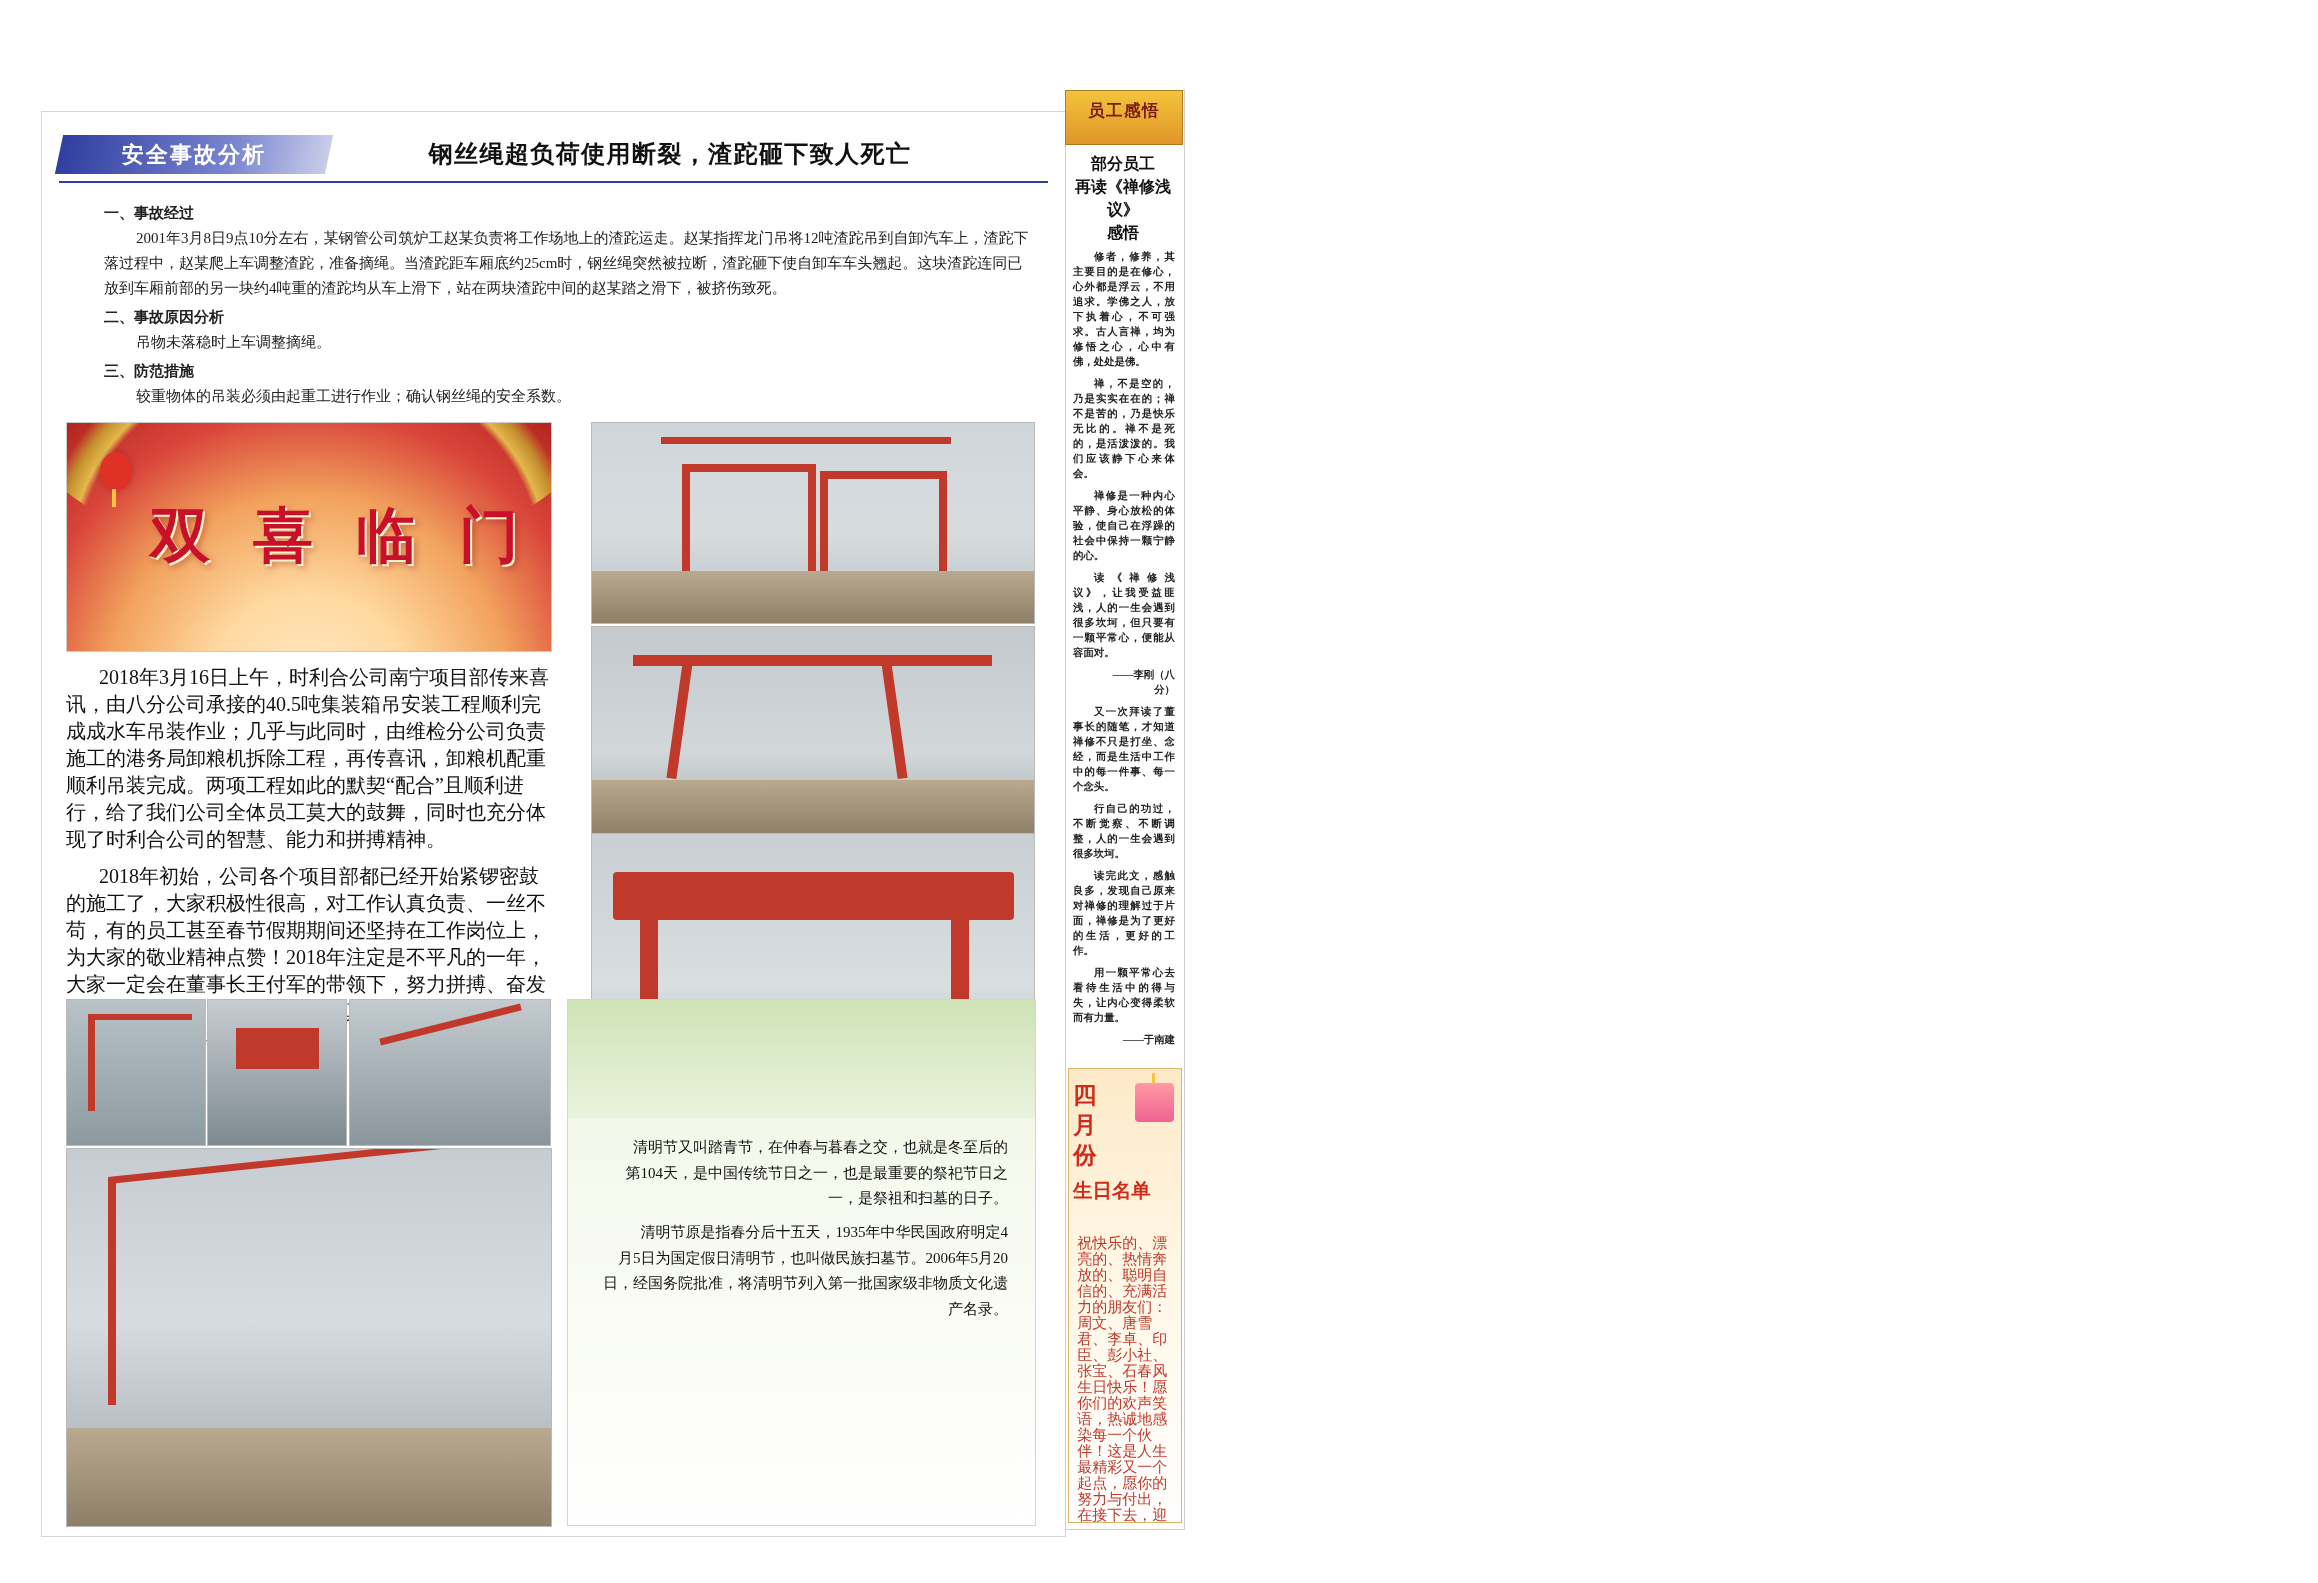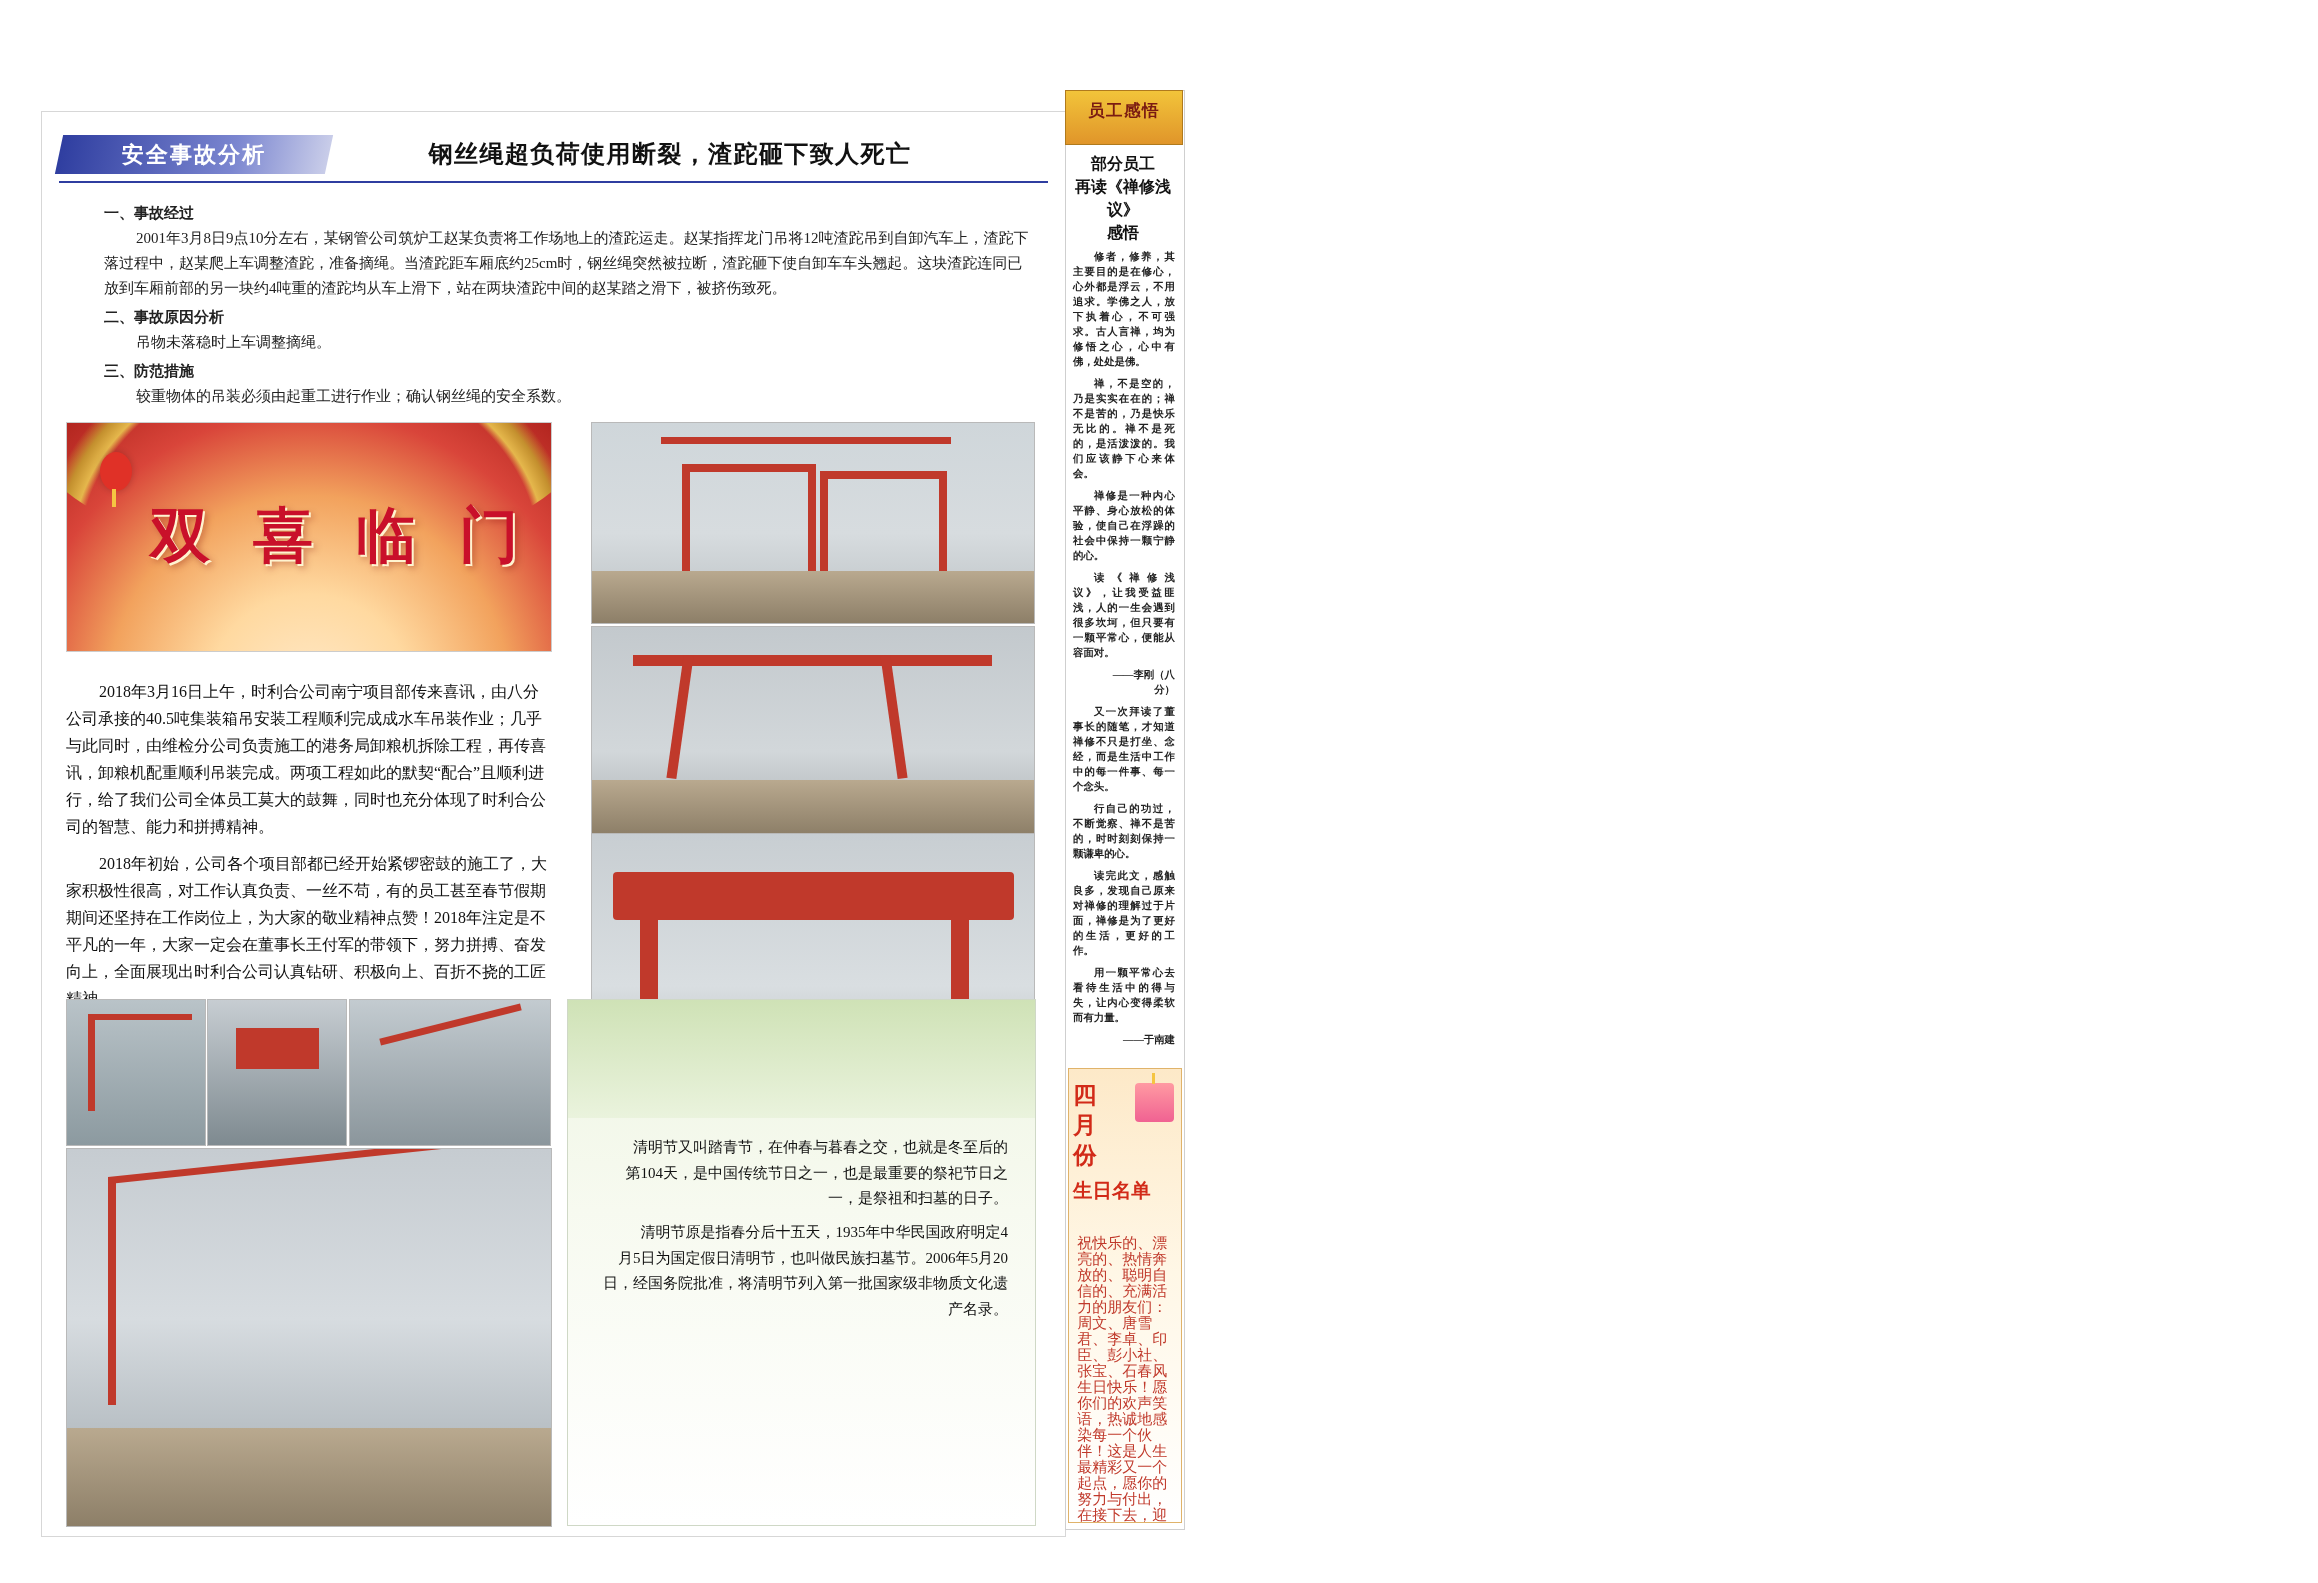--- a/index.html
+++ b/index.html
@@ -30,21 +30,21 @@
   .hero-festive{position:absolute;left:66px;top:422px;width:484px;height:228px;background:
      radial-gradient(circle at 50% 120%, #ffe9c9 0%, #ffd9a0 28%, #f2a25d 55%, #d9453a 78%, #b2251f 100%);
      border:0.7px solid #ccc;overflow:hidden;}
   .hero-festive .arch{position:absolute;left:-6%;top:-42%;width:112%;height:100%;border-radius:50%;
      background:radial-gradient(ellipse at 50% 100%, rgba(255,255,255,0) 60%, #e5b74c 62%, #c4902e 66%, rgba(0,0,0,0) 70%);}
   .hero-festive .lantern{position:absolute;left:33px;top:29px;width:32px;height:39px;border-radius:50%;background:#e03127;box-shadow:0 0 7px rgba(0,0,0,.2);}
   .hero-festive .lantern:after{content:"";position:absolute;left:12.4px;top:37px;width:4.1px;height:18px;background:#f5c542;}
   .hero-text{position:absolute;left:83px;top:73px;font-size:60px;font-weight:bold;color:#c9102a;letter-spacing:14px;
      text-shadow:2.1px 2.1px 0 #fff4d0, 4.1px 4.1px 7px rgba(120,0,0,.35);font-family:Liberation Serif, serif;}
 
-  .col-text-left{position:absolute;left:66px;top:678px;width:484px;font-size:16px;line-height:27px;color:#111;}
+  .col-text-left{position:absolute;left:66px;top:664px;width:484px;font-size:20px;line-height:27px;color:#111;}
   .col-text-left p{margin:0 0 9.7px 0;text-indent:33px;}
 
   
   .photo{position:absolute;border:0.7px solid #b9b9b9;overflow:hidden;background:#c9ced3;}
   .ph-crane-a{left:591px;top:422px;width:442px;height:200px;
      background:linear-gradient(180deg,#cfd6da 0%,#d7dcdf 55%,#b9bfc2 100%);}
   .ph-crane-b{left:591px;top:626px;width:442px;height:207px;
      background:linear-gradient(180deg,#c3c9cd 0%,#d2d7da 60%,#a9afb2 100%);}
   .ph-crane-c{left:591px;top:833px;width:442px;height:304px;
      background:linear-gradient(180deg,#c8ced2 0%,#d9dee1 50%,#9fa5a8 100%);}
@@ -176,21 +176,21 @@
   <div class="mid-sub" style="white-space:pre-line;">部分员工
 再读《禅修浅议》
 感悟</div>
   <div class="mid-text">
     <p>修者，修养，其主要目的是在修心，心外都是浮云，不用追求。学佛之人，放下执着心，不可强求。古人言禅，均为修悟之心，心中有佛，处处是佛。</p>
     <p>禅，不是空的，乃是实实在在的；禅不是苦的，乃是快乐无比的。禅不是死的，是活泼泼的。我们应该静下心来体会。</p>
     <p>禅修是一种内心平静、身心放松的体验，使自己在浮躁的社会中保持一颗宁静的心。</p>
     <p>读《禅修浅议》，让我受益匪浅，人的一生会遇到很多坎坷，但只要有一颗平常心，便能从容面对。</p>
     <p class="mid-sign">——李刚（八分）</p>
     <p>又一次拜读了董事长的随笔，才知道禅修不只是打坐、念经，而是生活中工作中的每一件事、每一个念头。</p>
-    <p>行自己的功过，不断觉察、禅不是苦的，时时刻刻保持一颗谦卑的心。</p>
+    <p>行自己的功过，不断觉察、不断调整，人的一生会遇到很多坎坷。</p>
     <p>读完此文，感触良多，发现自己原来对禅修的理解过于片面，禅修是为了更好的生活，更好的工作。</p>
     <p>用一颗平常心去看待生活中的得与失，让内心变得柔软而有力量。</p>
     <p class="mid-sign">——于南建</p>
   </div>
 
   <div class="birthday">
     <div class="cake"></div>
     <div class="bd-title">四 月 份</div>
     <div class="bd-title2">生日名单</div>
     <div class="bd-body">

